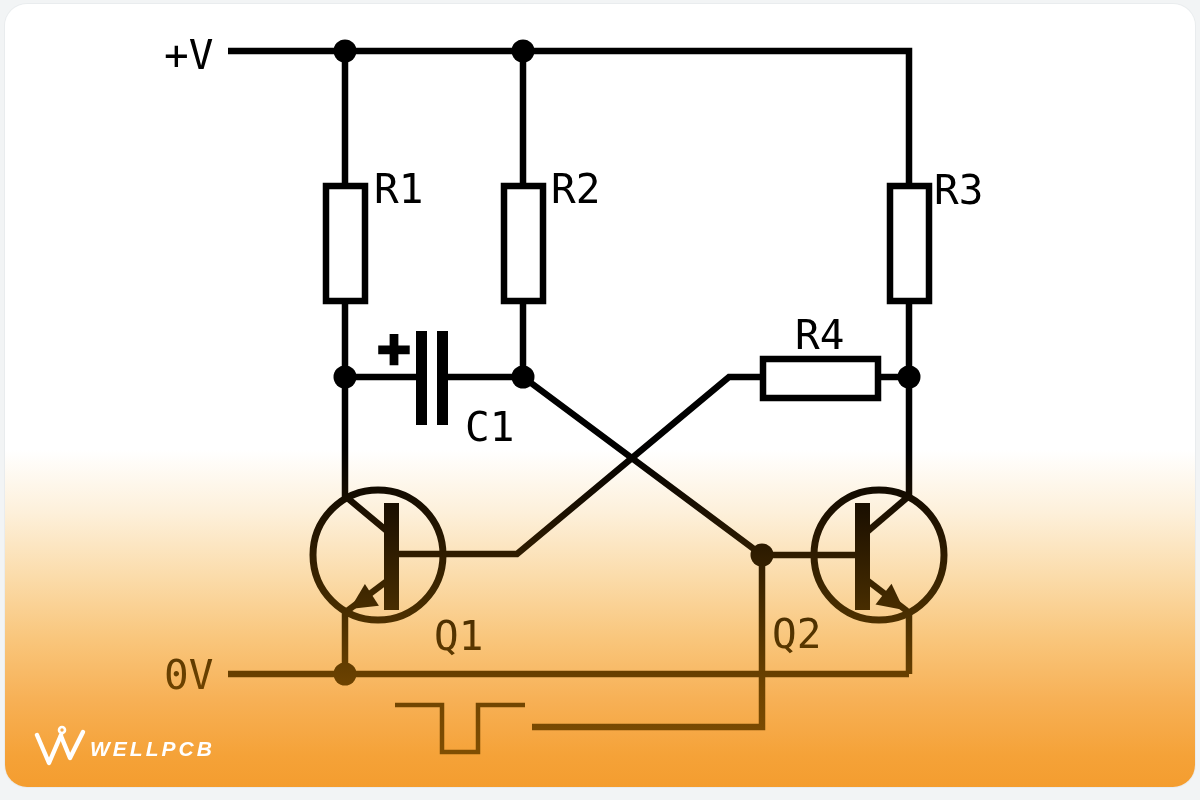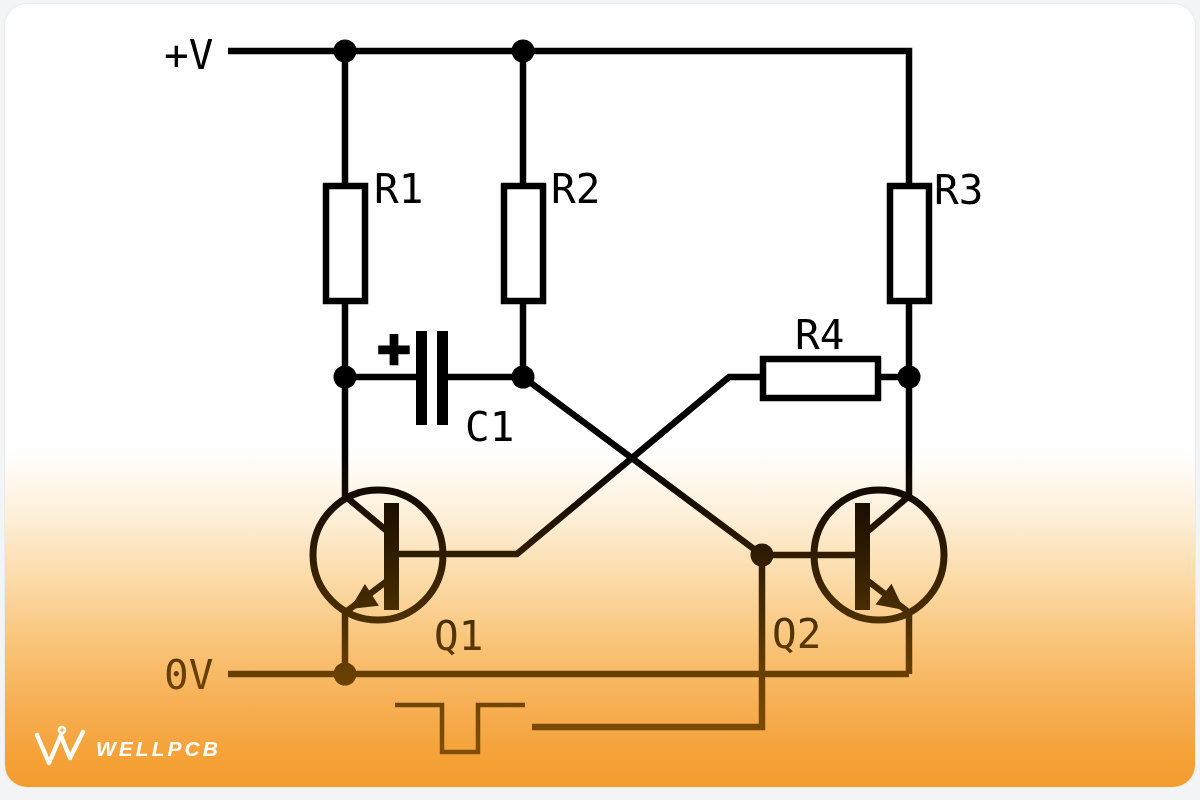--- a/index.html
+++ b/index.html
@@ -30,21 +30,21 @@
     font-family:"DejaVu Sans Mono","Liberation Mono",monospace;
     font-size:41px;fill:url(#ink);
   }
   text.plus{
     font-family:"DejaVu Sans Mono","Liberation Mono",monospace;
     font-size:54px;font-weight:bold;fill:url(#ink);
     stroke:url(#ink);stroke-width:2.5;
   }
   .logo{
     position:absolute;left:33px;top:722px;height:48px;
-    display:flex;align-items:center;gap:9px;
+    display:flex;align-items:center;gap:3px;
   }
   .logo-text{
     color:#ffffff;font-style:italic;font-weight:bold;
     font-size:21px;letter-spacing:3px;
     font-family:"Liberation Sans","DejaVu Sans",sans-serif;
     padding-top:6px;
   }
 </style>
 </head>
 <body>

